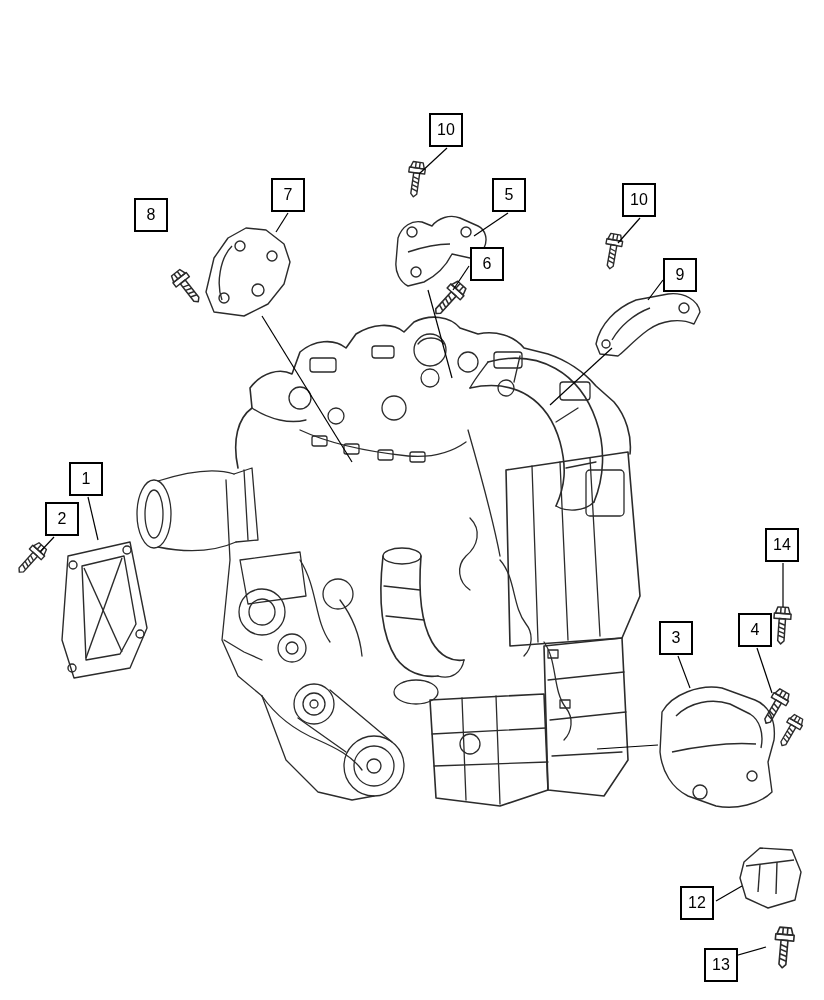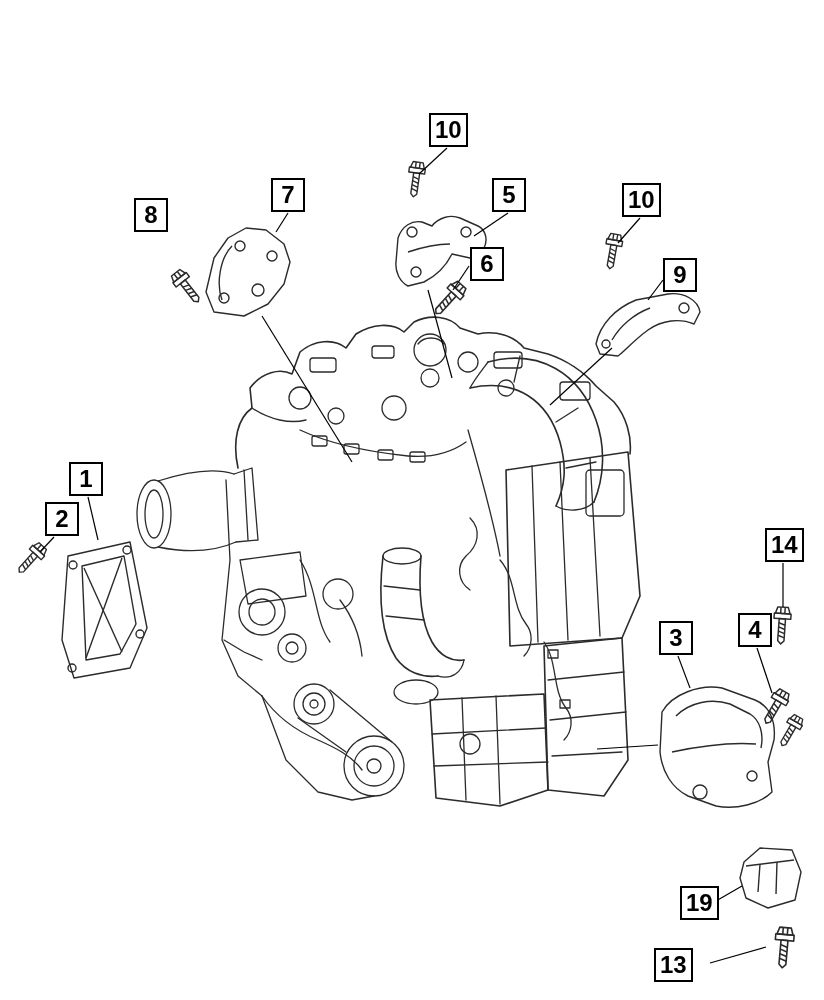--- a/index.html
+++ b/index.html
@@ -11,21 +11,21 @@
     overflow:hidden;
   }
   .art{position:absolute;left:0;top:0;}
   .callout{
     position:absolute;
     box-sizing:border-box;
     min-width:34px;height:34px;
     border:2px solid #000000;
     background:#ffffff;
     display:flex;align-items:center;justify-content:center;
-    font-weight:bold;font-size:24px;color:#000000;
+    font-weight:normal;font-size:16px;color:#000000;
     padding:0 4px;
     cursor:pointer;
   }
 </style>
 </head>
 <body>
 
 <div class="canvas">
 
   <svg class="art" width="824" height="1000" viewBox="0 0 824 1000">
@@ -270,19 +270,19 @@
   <div class="callout" style="left:765px;top:528px">
     <span>14</span>
   </div>
   <div class="callout" style="left:659px;top:621px">
     <span>3</span>
   </div>
   <div class="callout" style="left:738px;top:613px">
     <span>4</span>
   </div>
   <div class="callout" style="left:680px;top:886px">
-    <span>19</span>
-  </div>
-  <div class="callout" style="left:654px;top:948px">
+    <span>12</span>
+  </div>
+  <div class="callout" style="left:704px;top:948px">
     <span>13</span>
   </div>
 
 </div>
 
 </body></html>

